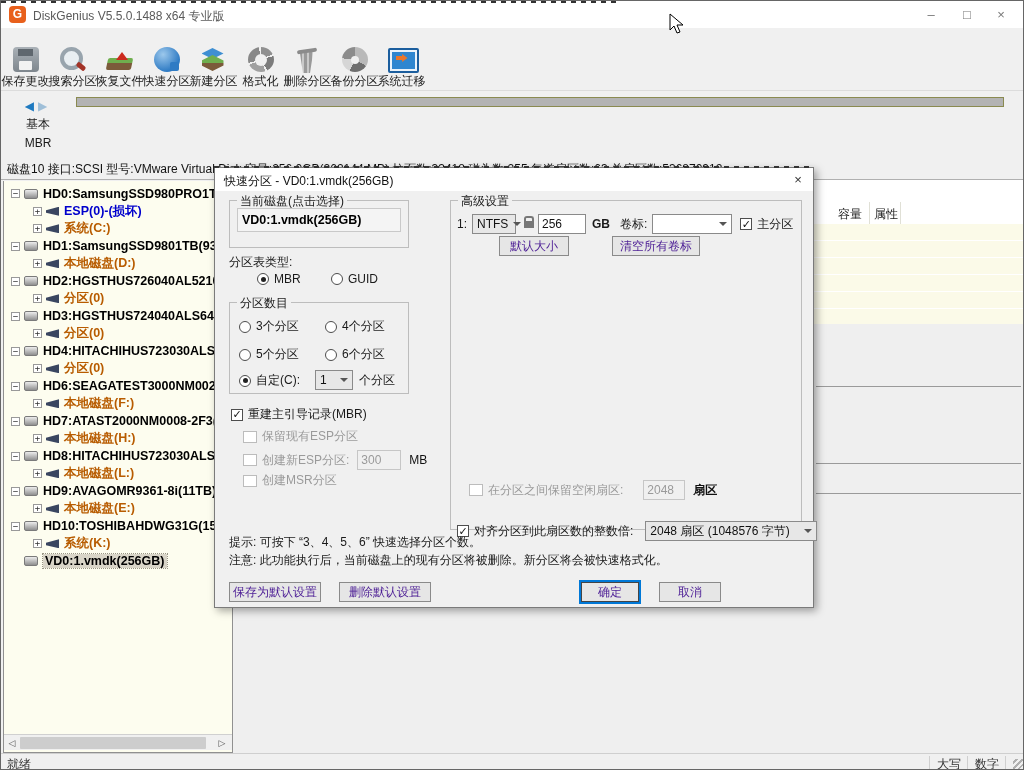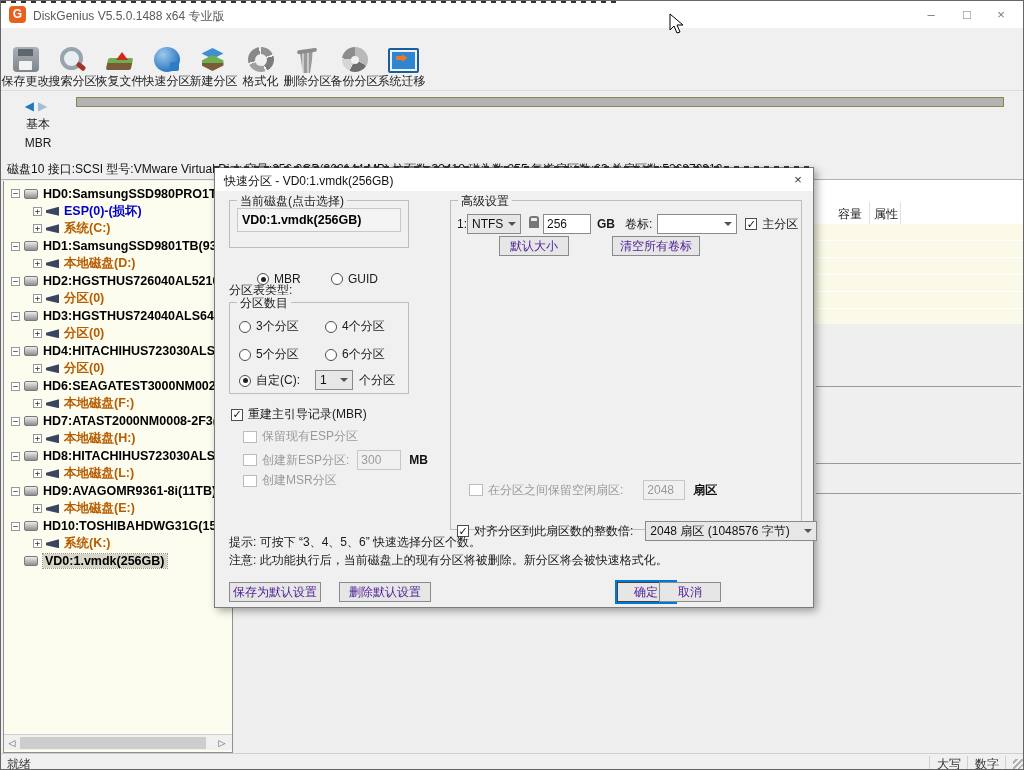--- a/index.html
+++ b/index.html
@@ -120,38 +120,38 @@
   #dialog{position:absolute;left:213px;top:166px;width:600px;height:441px;background:#f0f0f0;
       border:1px solid #7a7a7a;box-shadow:3px 3px 8px rgba(0,0,0,.35);z-index:50;}
   #dlg-title{position:absolute;left:0;top:0;width:100%;height:23px;background:#fff;}
   #dlg-title .txt{position:absolute;left:9px;top:5px;font-size:12px;color:#111;}
   #dlg-close{position:absolute;right:4px;top:2px;width:22px;height:19px;text-align:center;line-height:19px;color:#333;font-size:13px;}
   .gbox{position:absolute;border:1px solid #bdbdbd;}
   .gbox .legend{position:absolute;left:7px;top:-8px;background:#f0f0f0;padding:0 3px;font-size:12px;color:#1a1a1a;}
   #gb-disk{left:14px;top:32px;width:180px;height:48px;}
   #gb-disk .val{position:absolute;left:7px;top:7px;width:164px;height:24px;border:1px solid #c9c9c9;background:#f4f4f4;
       font-weight:bold;font-size:12.5px;line-height:22px;padding-left:4px;color:#000;}
-  .label12{position:absolute;font-size:12px;color:#1a1a1a;white-space:nowrap;margin-top:28px;}
+  .label12{position:absolute;font-size:12px;color:#1a1a1a;white-space:nowrap;}
   .radio{display:inline-block;width:12px;height:12px;border:1px solid #4d4d4d;border-radius:50%;background:#fff;position:relative;vertical-align:-2px;margin-right:5px;flex:none;}
   .radio.on::after{content:"";position:absolute;left:2.5px;top:2.5px;width:5px;height:5px;border-radius:50%;background:#222;}
   .cb{display:inline-block;width:12px;height:12px;border:1px solid #4d4d4d;background:#fff;position:relative;vertical-align:-2px;margin-right:5px;flex:none;}
   .cb.on::after{content:"\2713";position:absolute;left:0.5px;top:-1.5px;font-size:11px;color:#111;font-weight:bold;}
   .dis .cb,.cb.dis{border-color:#bcbcbc;}
   .dis{color:#9a9a9a !important;padding-left:12px;}
   .ctlrow{position:absolute;display:flex;align-items:center;font-size:12px;color:#1a1a1a;white-space:nowrap;}
   #gb-count{left:14px;top:134px;width:180px;height:92px;}
   .sel-box{display:inline-flex;align-items:center;justify-content:space-between;border:1px solid #8a8a8a;background:#e7e7e7;height:20px;padding:0 4px;font-size:12px;color:#111;}
   .sel-box .car{width:0;height:0;border:4px solid transparent;border-top-color:#555;margin-top:4px;margin-left:5px;}
   .inp{display:inline-block;border:1px solid #8a8a8a;background:#fff;height:20px;line-height:18px;padding:0 3px;font-size:12px;color:#111;}
   .inp.dis{background:#f0f0f0;border-color:#c6c6c6;color:#9a9a9a;}
   #gb-adv{left:235px;top:32px;width:352px;height:330px;}
   .lock{display:inline-block;width:10px;height:7px;background:#777;position:relative;margin:0 4px 0 8px;flex:none;}
   .lock::before{content:"";position:absolute;left:0px;top:-5px;width:6px;height:5px;border:2px solid #777;border-bottom:none;border-radius:3px 3px 0 0;}
   .btn{position:absolute;border:1px solid #8a8a8a;background:#e6e6e6;text-align:center;font-size:12px;color:#4c1d95;height:20px;line-height:18px;}
-  .btn.primary{border:1px solid #444;outline:2px solid #0078d7;margin-left:36px;}
+  .btn.primary{border:1px solid #444;outline:2px solid #0078d7;}
   .hinttxt{position:absolute;font-size:12px;color:#1a1a1a;white-space:nowrap;}
 
   
   #statusbar{position:absolute;left:0;top:752px;width:1024px;height:18px;background:#f0f0f0;border-top:1px solid #cfcfcf;font-size:12px;color:#333;}
   #st-ready{position:absolute;left:6px;top:2px;}
   .st-sep{position:absolute;top:2px;width:1px;height:14px;background:#cfcfcf;}
   #st-sep1{left:928px;} #st-sep2{left:966px;} #st-sep3{left:1004px;}
   #st-caps{position:absolute;left:936px;top:2px;} #st-num{position:absolute;left:974px;top:2px;}
   #grip{position:absolute;right:2px;bottom:2px;width:10px;height:10px;
       background:repeating-linear-gradient(135deg,transparent 0 2px,#b0b0b0 2px 4px);}
@@ -439,33 +439,33 @@
       <span>重建主引导记录(MBR)</span>
     </div>
     <div class="ctlrow dis" style="left:16px;top:260px;">
       <span class="cb dis"></span>
       <span>保留现有ESP分区</span>
     </div>
     <div class="ctlrow dis" style="left:16px;top:282px;">
       <span class="cb dis"></span>
       <span>创建新ESP分区:</span>
       <span class="inp dis" style="width:44px;margin-left:8px;">300</span>
-      <span style="margin-left:8px;color:#111;font-weight:bold;">MB</span>
+      <span style="margin-left:8px;color:#111;font-weight:normal;">MB</span>
     </div>
     <div class="ctlrow dis" style="left:16px;top:304px;">
       <span class="cb dis"></span>
       <span>创建MSR分区</span>
     </div>
 
     <div class="gbox" id="gb-adv">
       <span class="legend">高级设置</span>
     </div>
     <div class="ctlrow" style="left:242px;top:46px;">
       <span>1:</span>
-      <span class="sel-box" style="width:54px;">
+      <span class="sel-box" style="width:44px;margin-left:5px;">
         <span>NTFS</span>
         <span class="car"></span>
       </span>
       <span class="lock"></span>
       <span class="inp" style="width:48px;">256</span>
       <span style="margin-left:6px;font-weight:bold;">GB</span>
       <span style="margin-left:10px;">卷标:</span>
       <span class="sel-box" style="width:80px;margin-left:5px;background:#fff;">
         <span></span>
         <span class="car"></span>

